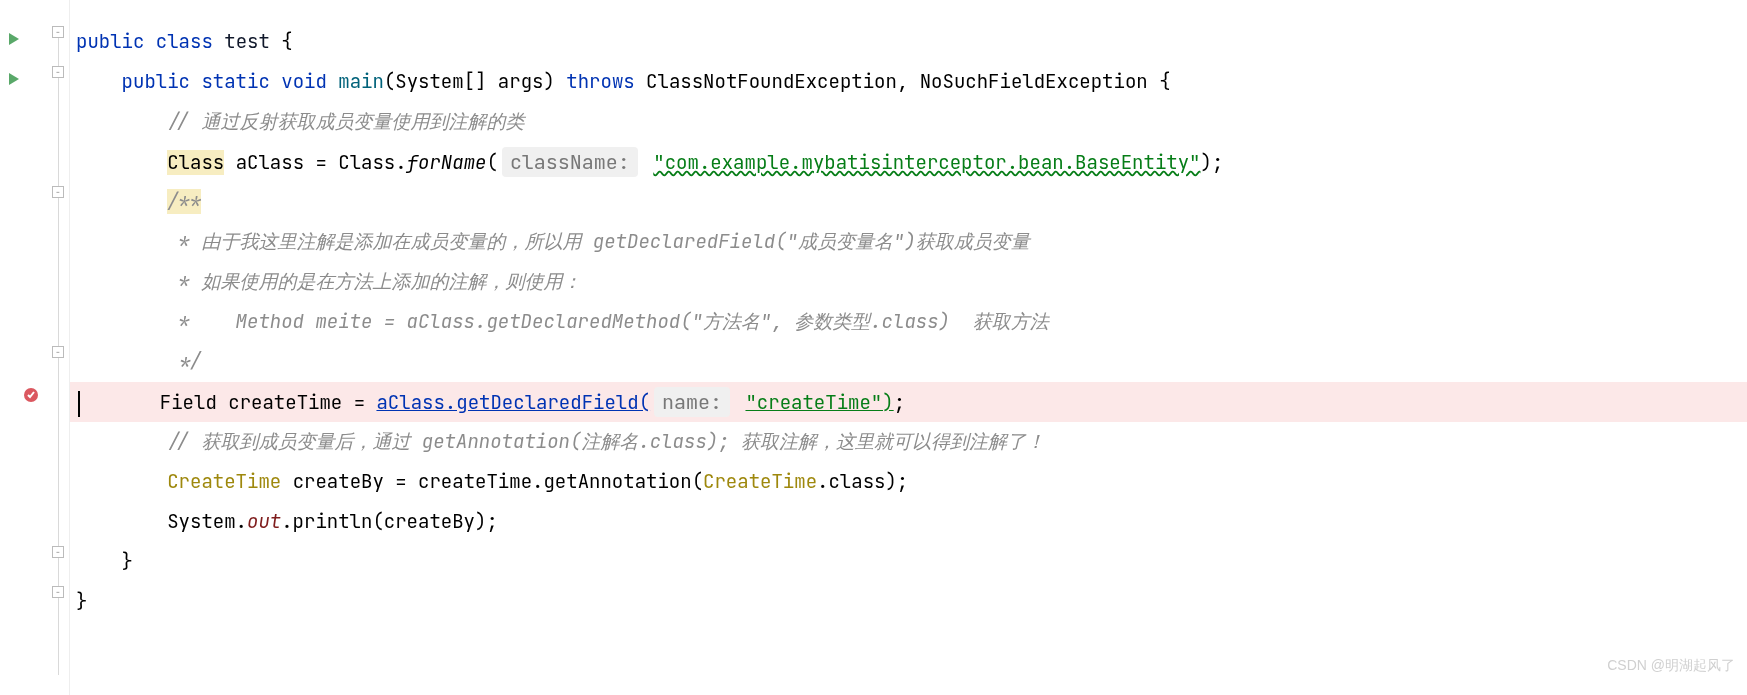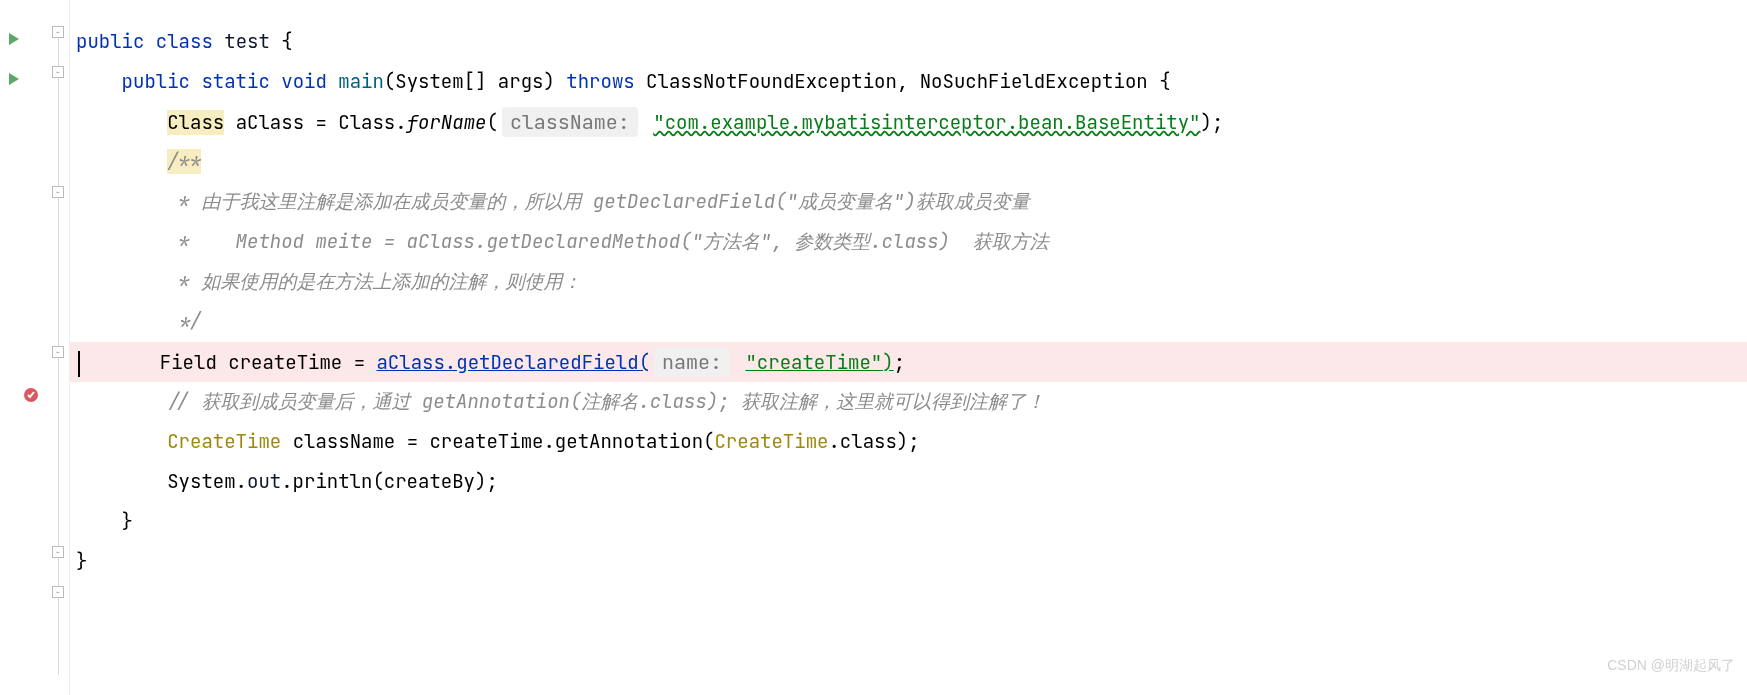--- a/index.html
+++ b/index.html
@@ -89,21 +89,21 @@
   .string-underline { text-decoration: underline; text-decoration-style: wavy; text-decoration-color: #067d17; }
   .param-hint {
     background: #f0f0f0;
     color: #787878;
     font-style: normal;
     font-size: 20px;
     padding: 2px 8px;
     border-radius: 4px;
     margin: 0 4px;
   }
-  .field-static { color: #0f172a; }
+  .field-static { color: #7f1d1d; font-style: italic; }
   .warn-bg { background: #f7edc1; }
   .type-name { color: #0f172a; }
   .link-call { color: #0033b3; text-decoration: underline; text-align: center; }
   .annotation-type { color: #9e880d; }
   .watermark {
     position: absolute;
     right: 12px;
     bottom: 20px;
     color: #d0d0d0;
     font-size: 14px;
@@ -138,38 +138,39 @@
     </svg>
   </div>
 </div>
 
 <div class="editor">
 
 <div class="line"><span class="kw">public</span> <span class="kw">class</span> <span class="type-name">test</span> {</div>
 
 <div class="line">    <span class="kw">public</span> <span class="kw">static</span> <span class="kw">void</span> <span class="method-decl">main</span><span>(System[] args)</span> <span class="kw">throws</span> <span>ClassNotFoundException</span>, <span>NoSuchFieldException</span> {</div>
 
+<div class="line">        <span class="comment">// 通过反射获取成员变量使用到注解的类</span></div>
 
 <div class="line">        <span class="warn-bg">Class</span> <span>aClass</span><span> = </span><span>Class</span>.<span class="static-call">forName</span>(<span class="param-hint">className:</span> <span class="string string-underline">"com.example.mybatisinterceptor.bean.BaseEntity"</span>);</div>
 
 <div class="line">        <span class="doc-comment warn-bg">/**</span></div>
 
 <div class="line">        <span class="doc-comment"> * 由于我这里注解是添加在成员变量的，所以用 getDeclaredField("成员变量名")获取成员变量</span></div>
 
+<div class="line">        <span class="doc-comment"> * 如果使用的是在方法上添加的注解，则使用：</span></div>
+
 <div class="line">        <span class="doc-comment"> *    Method meite = aClass.getDeclaredMethod("方法名", 参数类型.class)  获取方法</span></div>
-
-<div class="line">        <span class="doc-comment"> * 如果使用的是在方法上添加的注解，则使用：</span></div>
 
 <div class="line">        <span class="doc-comment"> */</span></div>
 
 <div class="line current-line"><span class="caret"></span>       <span>Field</span> <span>createTime</span> = <span class="link-call">aClass.getDeclaredField(</span><span class="param-hint">name:</span> <span class="string link-call" style="color:#067d17;">"createTime")</span><span>;</span></div>
 
 <div class="line">        <span class="comment">// 获取到成员变量后，通过 getAnnotation(注解名.class); 获取注解，这里就可以得到注解了！</span></div>
 
-<div class="line">        <span class="annotation-type">CreateTime</span> <span>className</span><span> = createTime.getAnnotation(</span><span class="annotation-type">CreateTime</span><span>.class);</span></div>
+<div class="line">        <span class="annotation-type">CreateTime</span> <span>createBy</span><span> = createTime.getAnnotation(</span><span class="annotation-type">CreateTime</span><span>.class);</span></div>
 
 <div class="line">        <span>System.</span><span class="field-static">out</span><span>.println(createBy);</span></div>
 
 <div class="line">    }</div>
 
 <div class="line">}</div>
 
 <div class="watermark">CSDN @明湖起风了</div>
 </div>
 

